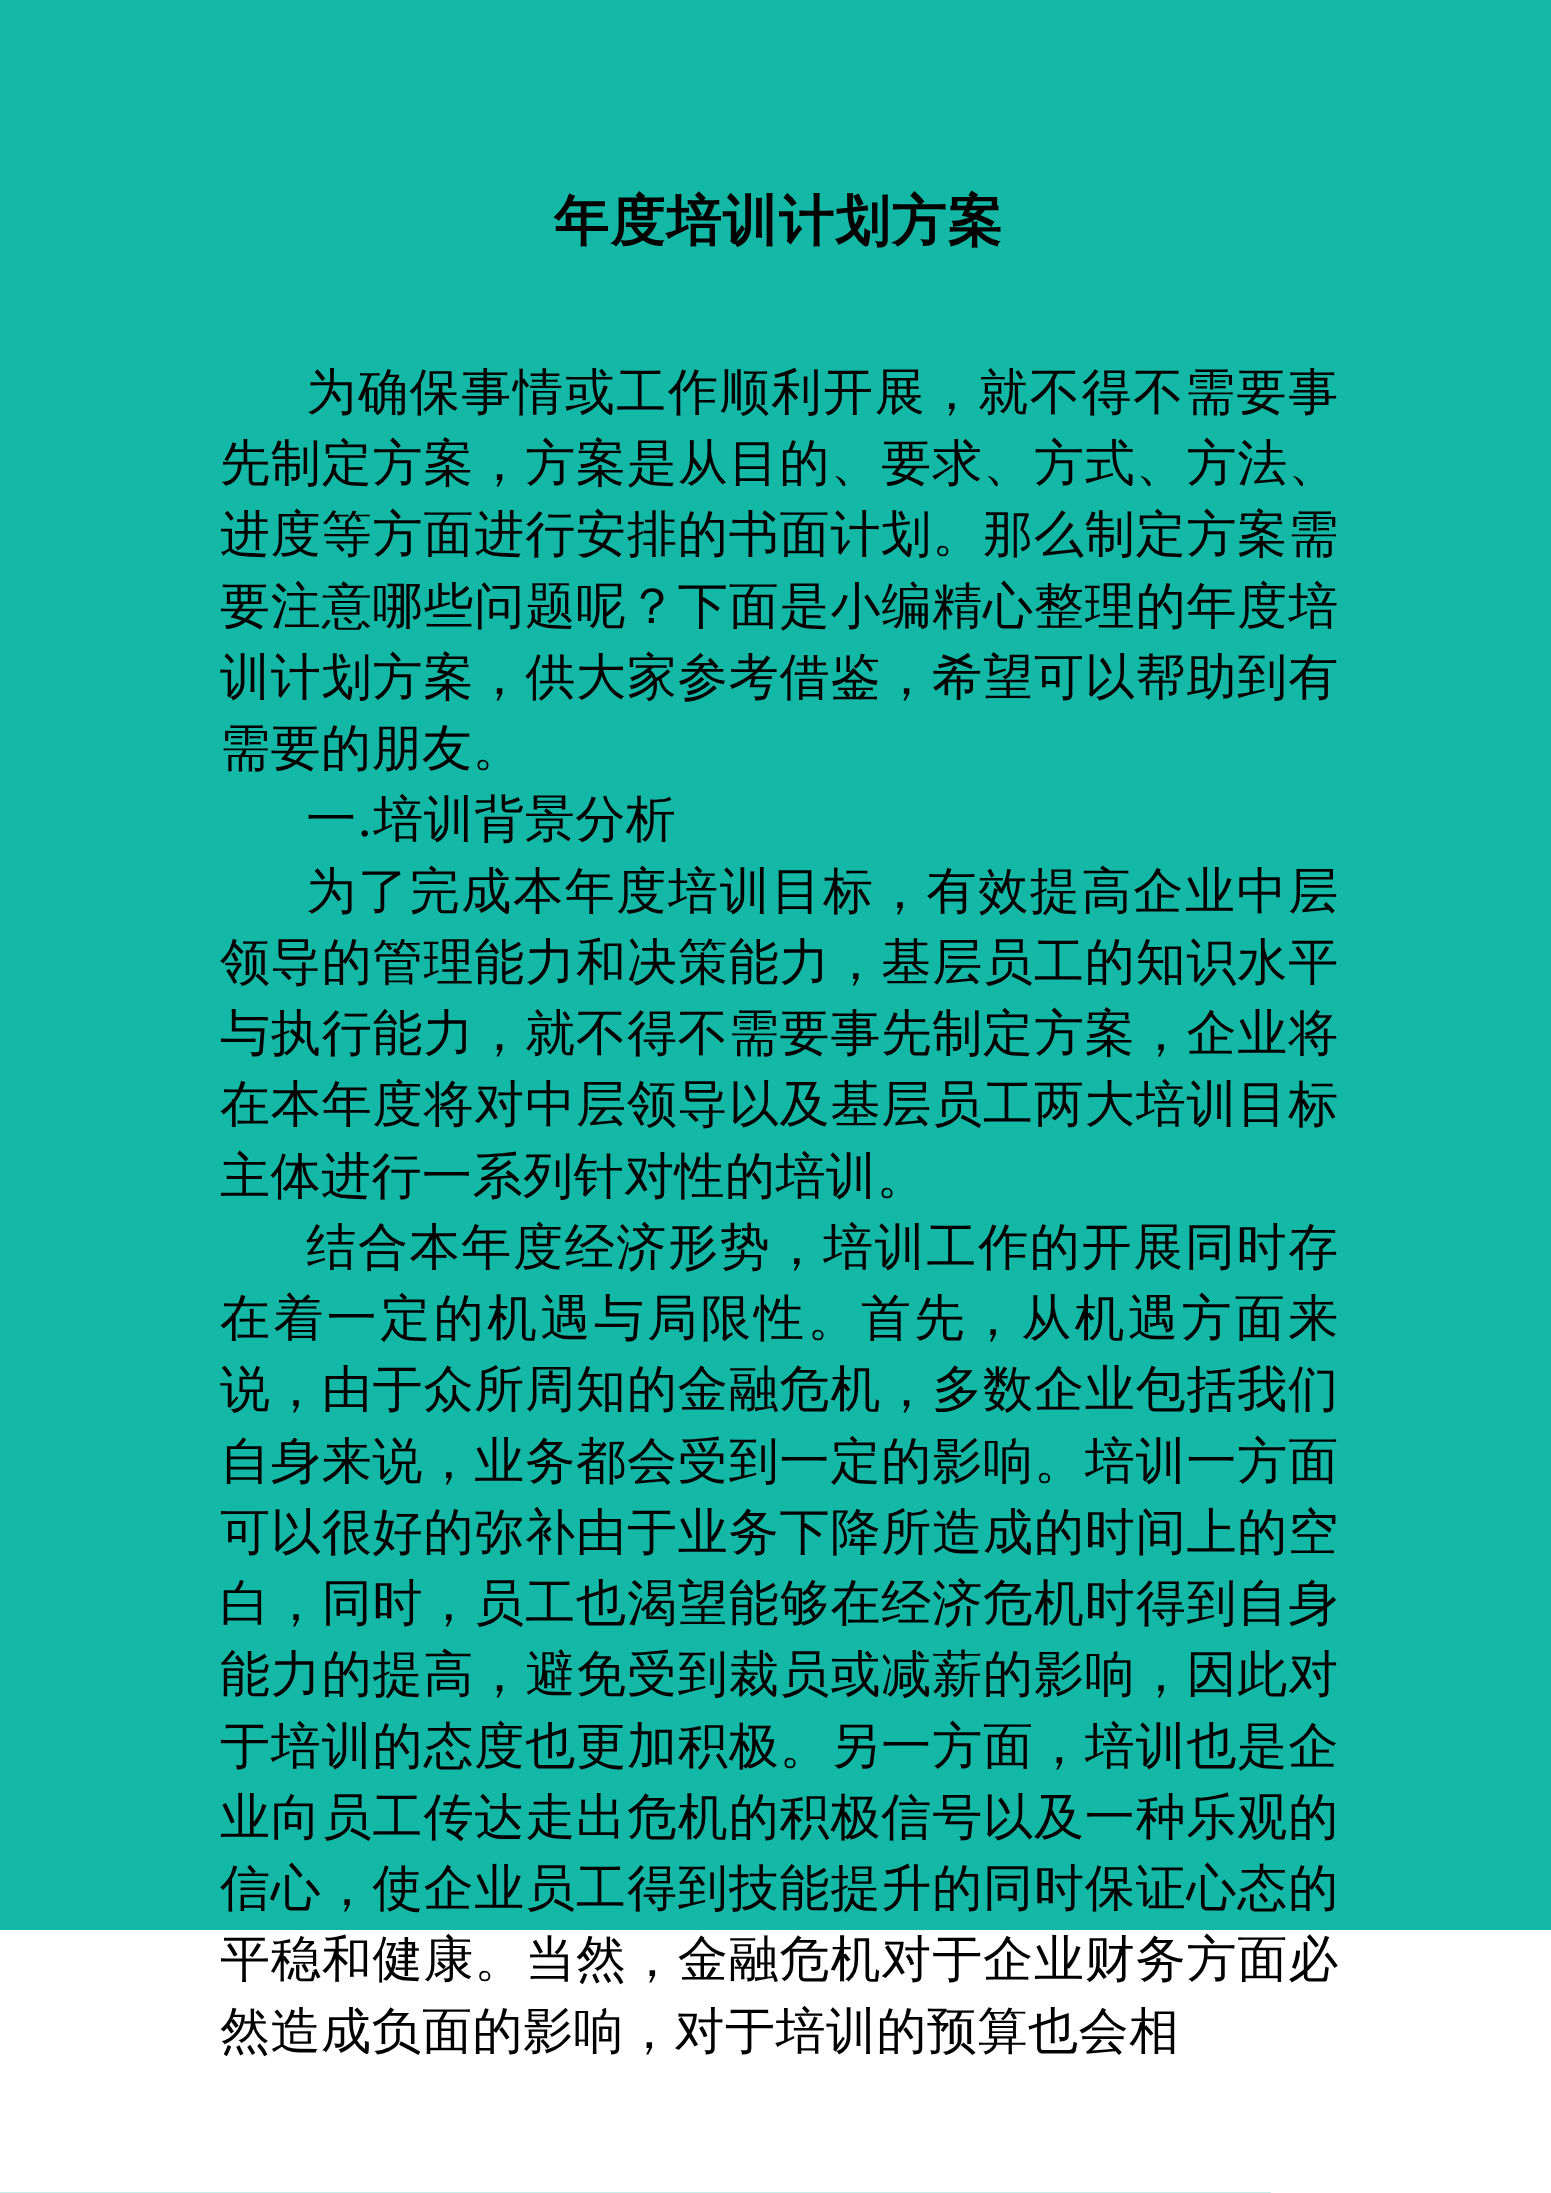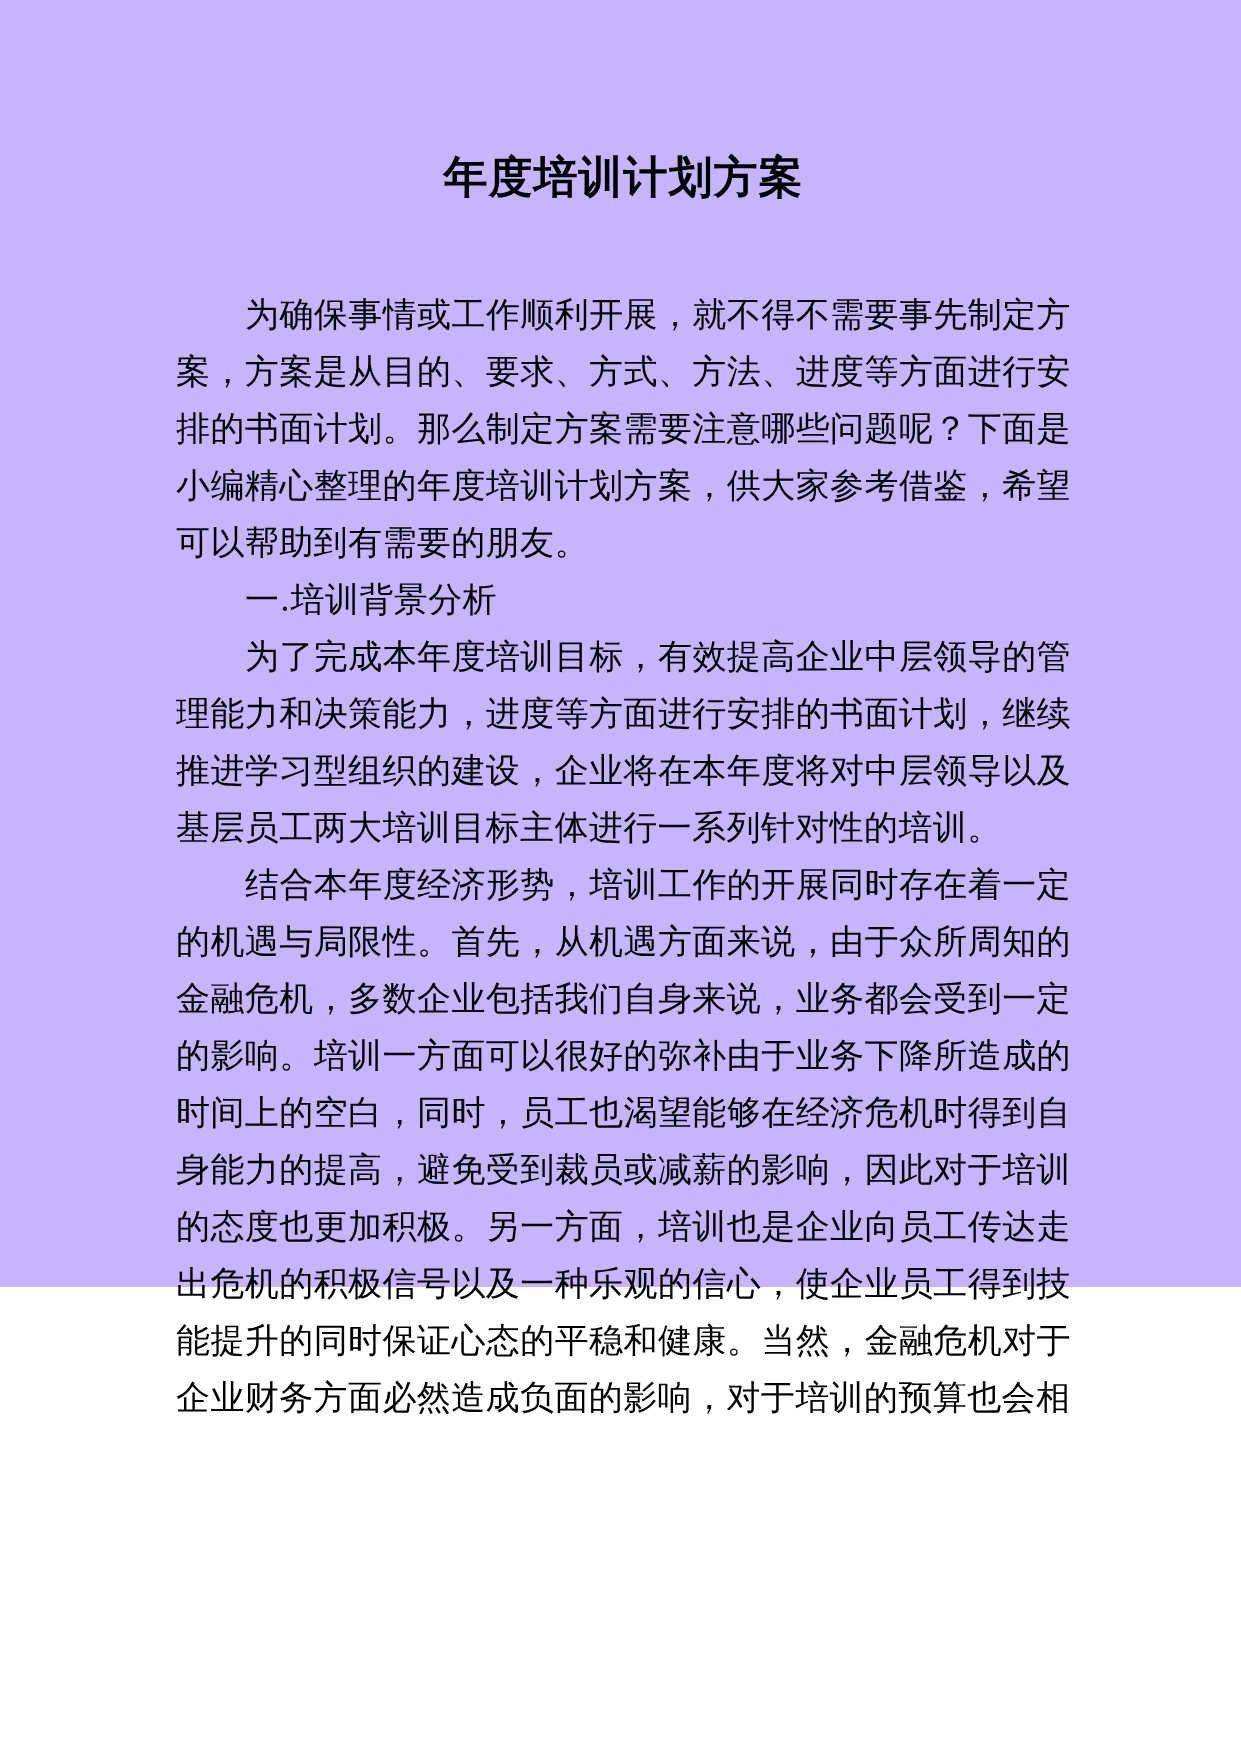--- a/index.html
+++ b/index.html
@@ -10,35 +10,35 @@
   body {
     width: 1241px;
     height: 1754px;
     overflow: hidden;
     font-family: "DejaVu Serif", serif;
     color: #000000;
   }
   .page {
     box-sizing: border-box;
     width: 1241px;
-    height: 1287px;
+    height: 1544px;
     padding: 148px 170px 0 176px;
-    background: #c4b5fd;
+    background: #14b8a6;
   }
   .doc-title {
     margin: 0 0 81px 0;
     font-size: 44px;
     line-height: 57px;
     font-weight: 700;
     text-align: center;
     letter-spacing: 1px;
   }
   .para {
     margin: 0;
-    font-size: 34px;
+    font-size: 40px;
     line-height: 57px;
     letter-spacing: 0.4px;
     font-weight: 400;
     text-align: justify;
     text-justify: inter-character;
     word-break: break-all;
   }
   .indent {
     text-indent: 69px;
   }
@@ -52,16 +52,16 @@
 <body>
 
 <div class="page">
   <h1 class="doc-title">年度培训计划方案</h1>
 
   <p class="para indent">为确保事情或工作顺利开展，就不得不需要事先制定方案，方案是从目的、要求、方式、方法、进度等方面进行安排的书面计划。那么制定方案需要注意哪些问题呢？下面是小编精心整理的年度培训计划方案，供大家参考借鉴，希望可以帮助到有需要的朋友。</p>
 
 
   <p class="para indent">一.培训背景分析</p>
 
-  <p class="para indent">为了完成本年度培训目标，有效提高企业中层领导的管理能力和决策能力，进度等方面进行安排的书面计划，继续推进学习型组织的建设，企业将在本年度将对中层领导以及基层员工两大培训目标主体进行一系列针对性的培训。</p>
+  <p class="para indent">为了完成本年度培训目标，有效提高企业中层领导的管理能力和决策能力，基层员工的知识水平与执行能力，就不得不需要事先制定方案，企业将在本年度将对中层领导以及基层员工两大培训目标主体进行一系列针对性的培训。</p>
 
   <p class="para indent">结合本年度经济形势，培训工作的开展同时存在着一定的机遇与局限性。首先，从机遇方面来说，由于众所周知的金融危机，多数企业包括我们自身来说，业务都会受到一定的影响。培训一方面可以很好的弥补由于业务下降所造成的时间上的空白，同时，员工也渴望能够在经济危机时得到自身能力的提高，避免受到裁员或减薪的影响，因此对于培训的态度也更加积极。另一方面，培训也是企业向员工传达走出危机的积极信号以及一种乐观的信心，使企业员工得到技能提升的同时保证心态的平稳和健康。当然，金融危机对于企业财务方面必然造成负面的影响，对于培训的预算也会相</p>
 </div>
 
 </body></html>

